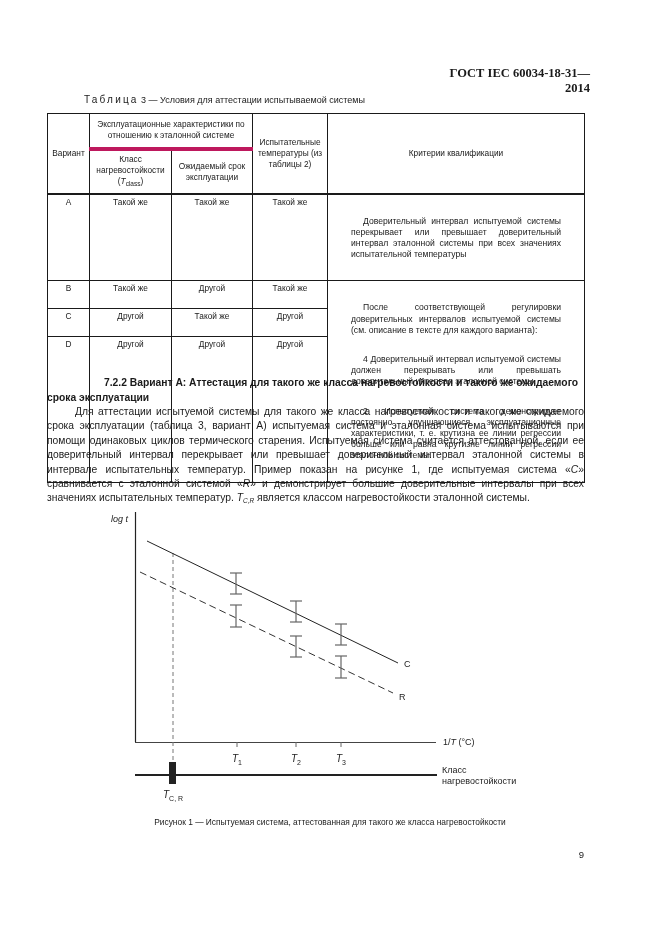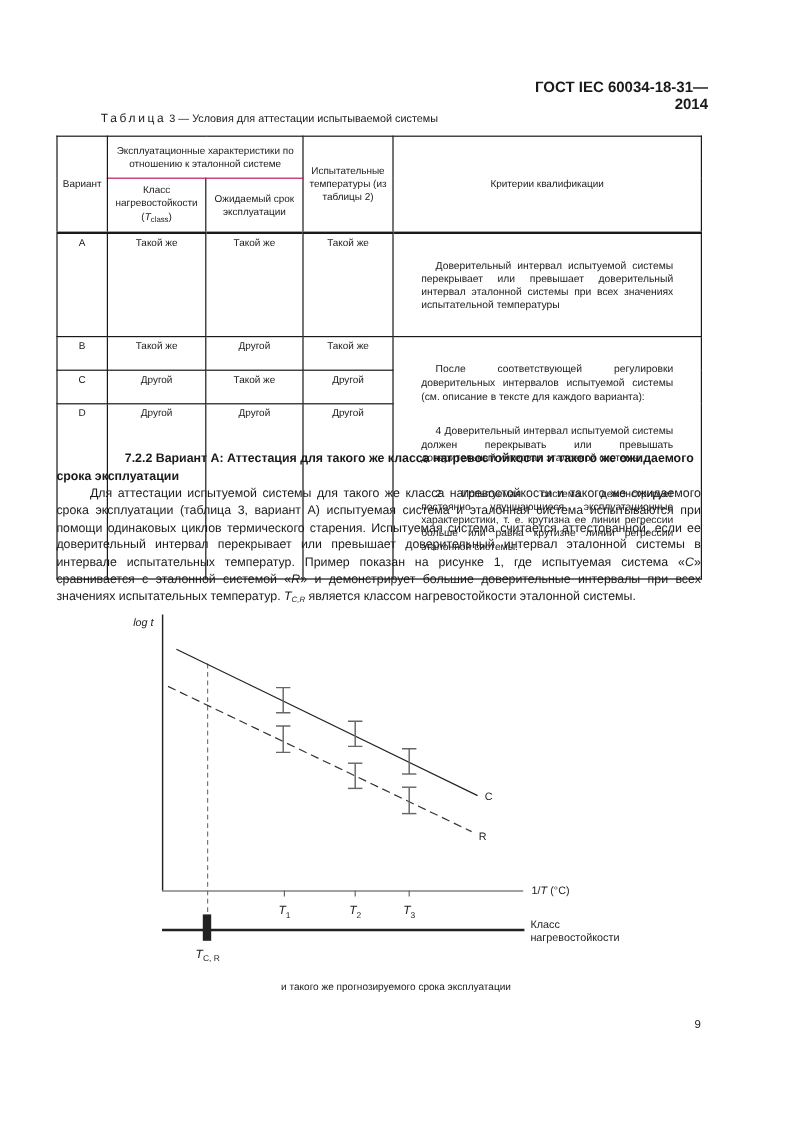--- a/index.html
+++ b/index.html
@@ -1,19 +1,19 @@
 <!DOCTYPE html>
 <html><head>
 <meta charset="utf-8">
 <style>
   html, body { margin: 0; padding: 0; background: #ffffff; }
   body { width: 661px; height: 936px; position: relative; overflow: hidden;
          font-family: "Liberation Sans", "DejaVu Sans", sans-serif; color: #1a1a1a; }
   .abs { position: absolute; }
-  .doc-id { left: 430px; top: 66px; width: 160px; text-align: right; font-weight: bold; font-size: 12.5px; }
+  .doc-id { left: 430px; top: 66px; width: 160px; text-align: right; font-weight: bold; font-size: 12.5px; font-family: Liberation Serif, serif; }
   .tbl-title { left: 47px; top: 94px; font-size: 9px; margin-left: 37px; }
   .tbl-title .spaced { letter-spacing: 2.2px; font-size: 10px; }
   table.t3 { position: absolute; left: 47px; top: 113px; width: 537px; border-collapse: collapse;
              font-size: 8.3px; table-layout: fixed; }
   table.t3 td, table.t3 th { border: 1px solid #1a1a1a; padding: 2px 3px; vertical-align: middle;
              font-weight: normal; text-align: center; line-height: 11px; }
   table.t3 thead tr:last-child th, table.t3 thead th.full { border-bottom: 2px solid #1a1a1a; margin-left: 40px; }
   table.t3 td { vertical-align: top; }
   table.t3 td.crit { text-align: justify; font-size: 8.6px; padding: 3px 5px 2px 5px; line-height: 11.2px; }
   table.t3 td.crit p { margin: 18px; text-indent: 12px; }
@@ -39,21 +39,21 @@
   <colgroup>
     <col style="width:42px">
       <col style="width:82px">
       <col style="width:81px">
       <col style="width:75px">
       <col style="width:257px">
   </colgroup>
   <thead>
     <tr style="height:35px">
       <th rowspan="2" class="full">Вариант</th>
-      <th colspan="2" style="border-bottom:1px solid #be185d">Эксплуатационные характеристики по отношению к эталонной системе</th>
+      <th colspan="2" style="border-bottom:4px solid #be185d">Эксплуатационные характеристики по отношению к эталонной системе</th>
       <th rowspan="2" class="full">Испытательные температуры (из таблицы 2)</th>
       <th rowspan="2" class="full">Критерии квалификации</th>
     </tr>
     <tr style="height:45px">
       <th>
         <span>Класс нагревостойкости</span><br>(<span class="it">T</span><span class="sub">class</span>)
       </th>
       <th>Ожидаемый срок эксплуатации</th>
     </tr>
   </thead>
@@ -147,16 +147,16 @@
   <text x="336" y="762" font-size="10" fill="#222"><tspan font-style="italic">T</tspan><tspan font-size="7" dy="3">3</tspan></text>
 
   <line x1="135" y1="775" x2="437" y2="775" stroke="#222" stroke-width="2"></line>
   <rect x="169" y="762" width="7" height="22" fill="#222"></rect>
   <text x="163" y="798" font-size="10" fill="#222"><tspan font-style="italic">T</tspan><tspan font-size="7" dy="3">C, R</tspan></text>
   <text x="442" y="773" font-size="9" fill="#222">Класс</text>
   <text x="442" y="784" font-size="9" fill="#222">нагревостойкости</text>
 </svg>
 
 <div class="abs caption">
-  <div>и такого же прогнозируемого срока эксплуатации</div>
+  <div>Рисунок 1 — Испытуемая система, аттестованная для такого же класса нагревостойкости</div>
 </div>
 
 <div class="abs page-num">9</div>
 
 </body></html>

